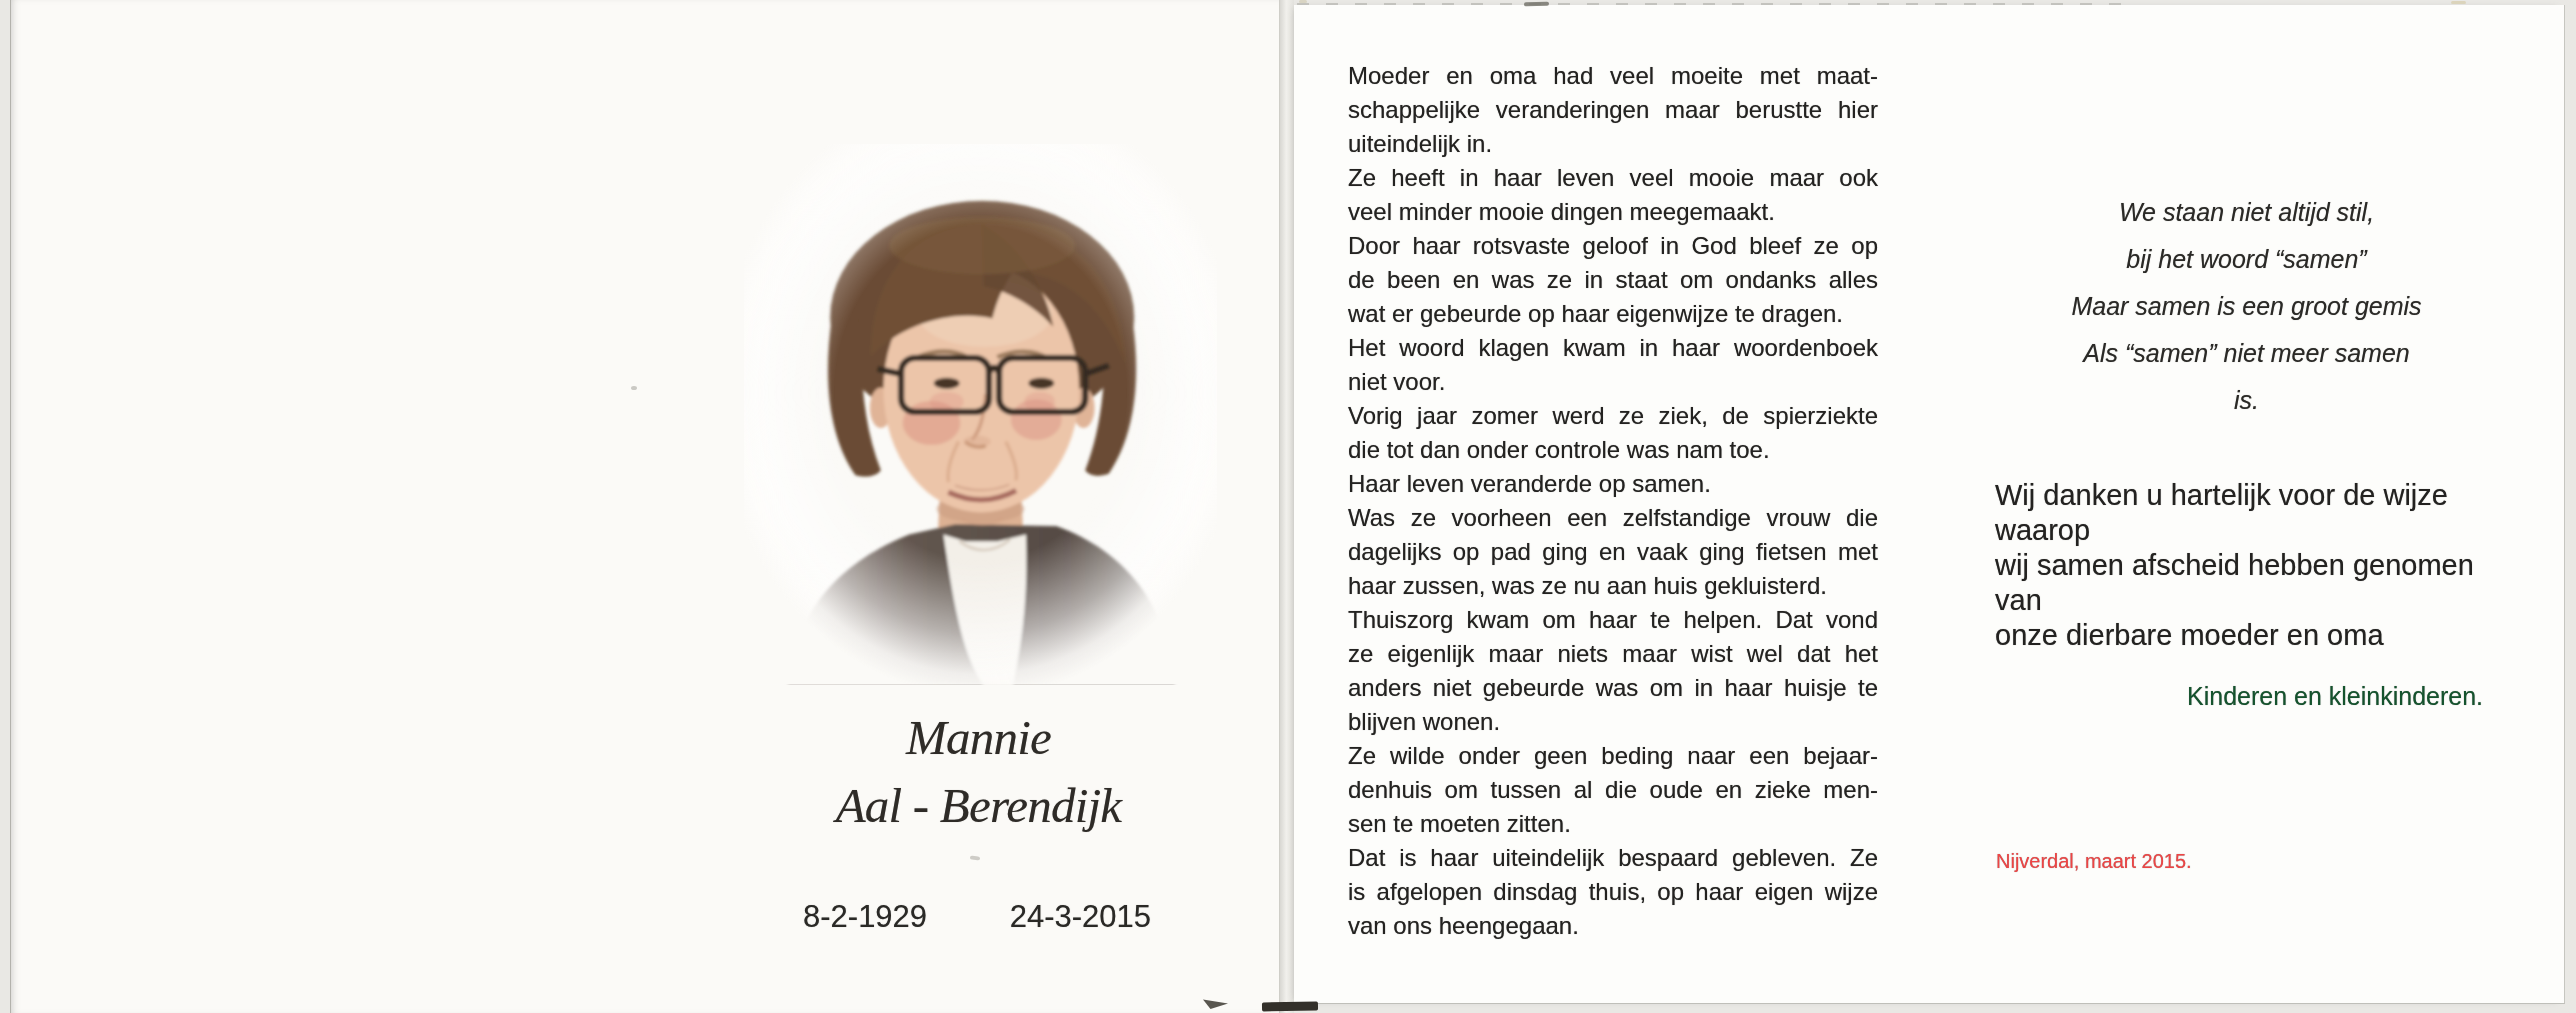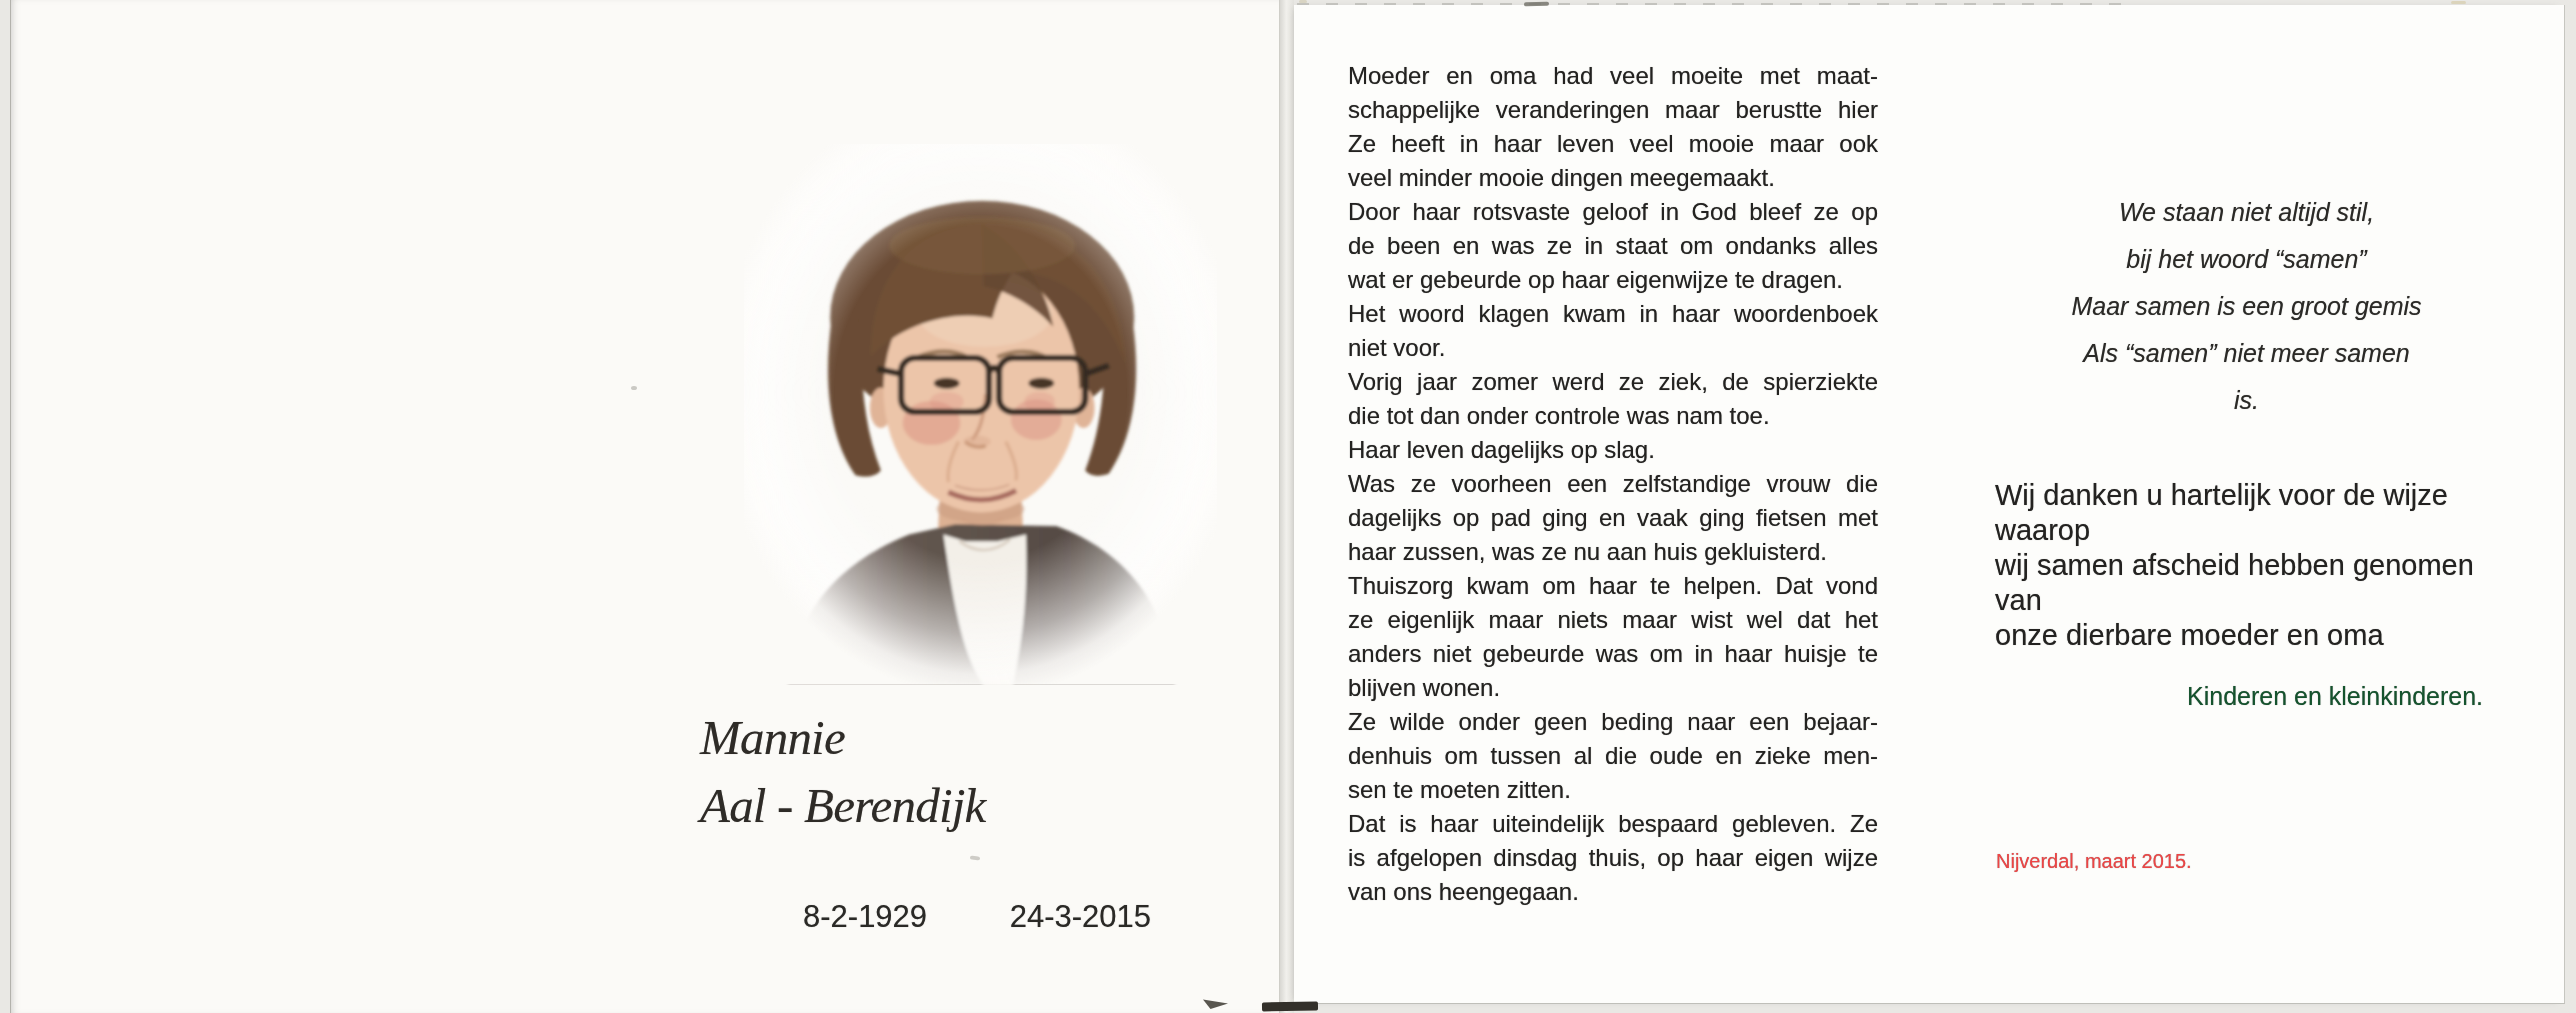--- a/index.html
+++ b/index.html
@@ -21,21 +21,21 @@
     background:linear-gradient(90deg,#d8d7d2,#f1f0ec 45%,#e3e2dd);}
   .page-right{
     left:1294px;top:5px;width:1270px;height:998px;
     background:#fdfdfb;
     border-right:1.7px solid #c6c6c0;
     border-bottom:1.7px solid #bfbfb9;
     box-shadow:-3.4px 0 6.8px -4.2px rgba(100,100,95,.4);
   }
   
   .portrait{position:absolute;left:733px;top:144px;width:473px;height:541px;}
-  .name-block{position:absolute;left:689px;top:704px;width:557px;text-align:left;
+  .name-block{position:absolute;left:689px;top:704px;width:557px;text-align:center;
     font-family:"Liberation Serif","DejaVu Serif",serif;font-style:italic;
     font-size:49px;line-height:68px;letter-spacing:-0.8px;color:#2e2b27;
     text-shadow:0 0 0.8px rgba(46,43,39,.45);}
   .dates-row{position:absolute;left:792px;top:882px;width:348px;
     display:flex;justify-content:space-between;
     font-size:31px;line-height:37px;color:#2a2926;
     text-shadow:0 0 0.8px rgba(40,40,38,.5);margin-top:16px;}
   
   .bio{position:absolute;left:54px;top:54px;width:530px;
     font-size:24px;line-height:34px;color:#232220;
@@ -160,30 +160,31 @@
       <span>24-3-2015</span>
     </div>
   </div>
 
   <div class="seam"></div>
 
   <div class="page page-right">
     <div class="bio" id="bio">
         <div class="line">Moeder en oma had veel moeite met maat-</div>
         <div class="line">schappelijke veranderingen maar berustte hier</div>
+        <div class="line last">uiteindelijk in.</div>
         <div class="line">Ze heeft in haar leven veel mooie maar ook</div>
         <div class="line last">veel minder mooie dingen meegemaakt.</div>
         <div class="line">Door haar rotsvaste geloof in God bleef ze op</div>
         <div class="line">de been en was ze in staat om ondanks alles</div>
         <div class="line last">wat er gebeurde op haar eigenwijze te dragen.</div>
         <div class="line">Het woord klagen kwam in haar woordenboek</div>
         <div class="line last">niet voor.</div>
         <div class="line">Vorig jaar zomer werd ze ziek, de spierziekte</div>
         <div class="line last">die tot dan onder controle was nam toe.</div>
-        <div class="line last">Haar leven dagelijks op slag.</div>
+        <div class="line last">Haar leven veranderde op samen.</div>
         <div class="line">Was ze voorheen een zelfstandige vrouw die</div>
         <div class="line">dagelijks op pad ging en vaak ging fietsen met</div>
         <div class="line last">haar zussen, was ze nu aan huis gekluisterd.</div>
         <div class="line">Thuiszorg kwam om haar te helpen. Dat vond</div>
         <div class="line">ze eigenlijk maar niets maar wist wel dat het</div>
         <div class="line">anders niet gebeurde was om in haar huisje te</div>
         <div class="line last">blijven wonen.</div>
         <div class="line">Ze wilde onder geen beding naar een bejaar-</div>
         <div class="line">denhuis om tussen al die oude en zieke men-</div>
         <div class="line last">sen te moeten zitten.</div>

